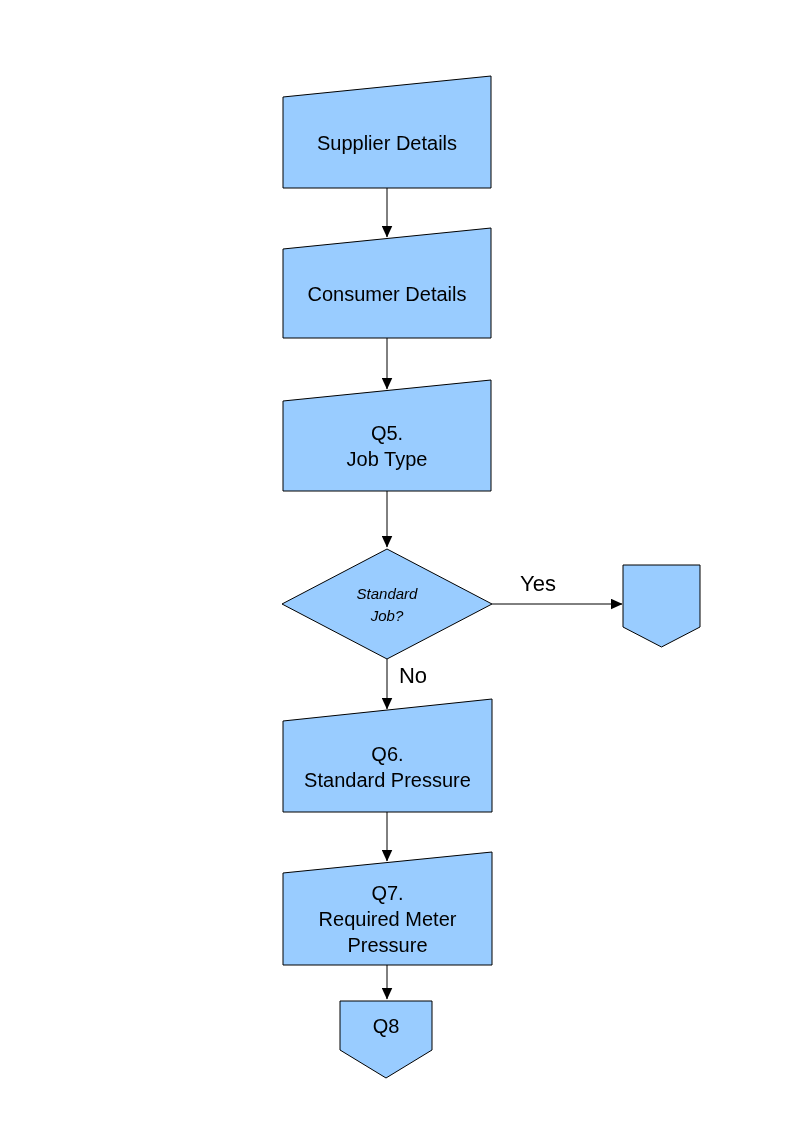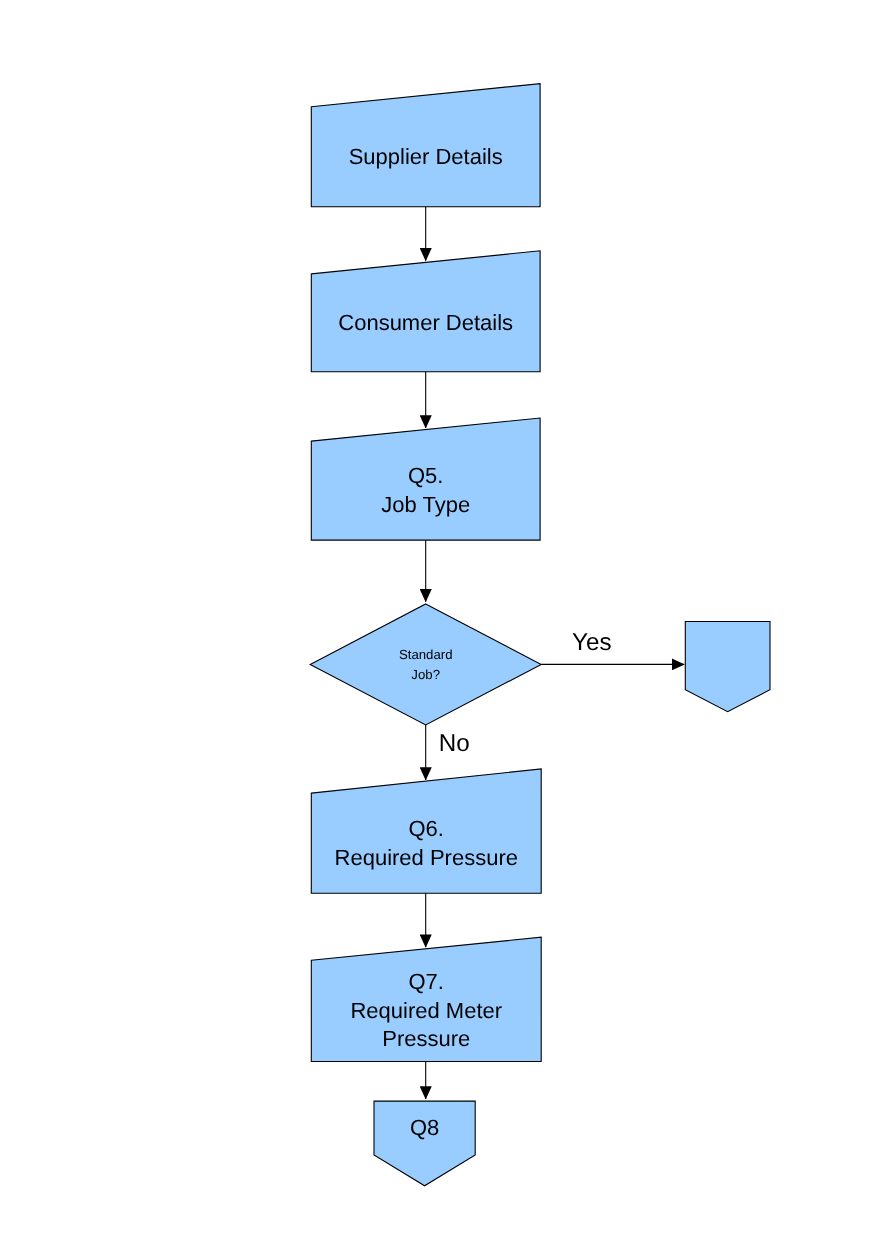--- a/index.html
+++ b/index.html
@@ -30,21 +30,21 @@
     display: flex;
     align-items: center;
     justify-content: center;
     text-align: center;
     color: #000000;
     white-space: pre-line;
     line-height: 1.3;
     pointer-events: none;
   }
   .fs-node   { font-size: 20px; }
-  .fs-diamond{ font-size: 12px; line-height: 1.45; }
+  .fs-diamond{ font-size: 15px; line-height: 1.45; font-style: italic; }
   .fs-edge   { font-size: 22px; }
 </style>
 </head>
 <body>
 
 <div class="page">
 
   <svg class="diagram-svg" viewBox="0 0 794 1123" aria-hidden="true">
     <defs>
       <marker id="arrowhead" markerUnits="userSpaceOnUse" markerWidth="12" markerHeight="11" refX="11.5" refY="5.5" orient="auto">
@@ -70,21 +70,21 @@
     <line class="edge-line" x1="387" y1="965" x2="387" y2="999" marker-end="url(#arrowhead)"></line>
   </svg>
 
   <div class="label fs-node" style="left:283px; top:97px;  width:208px; height:91px;">Supplier Details</div>
   <div class="label fs-node" style="left:283px; top:249px; width:208px; height:89px;">Consumer Details</div>
   <div class="label fs-node" style="left:283px; top:401px; width:208px; height:90px;">Q5.
 Job Type</div>
   <div class="label fs-diamond" style="left:297px; top:567px; width:180px; height:75px;">Standard
 Job?</div>
   <div class="label fs-node" style="left:283px; top:721px; width:209px; height:91px;">Q6.
-Required Pressure</div>
+Standard Pressure</div>
   <div class="label fs-node" style="left:283px; top:873px; width:209px; height:92px;">Q7.
 Required Meter
 Pressure</div>
   <div class="label fs-node" style="left:340px; top:1001px; width:92px; height:49px;">Q8</div>
 
   <div class="label fs-edge" style="left:503px; top:572px; width:70px; height:24px;">Yes</div>
   <div class="label fs-edge" style="left:383px; top:664px; width:60px; height:24px;">No</div>
 
 </div>
 

